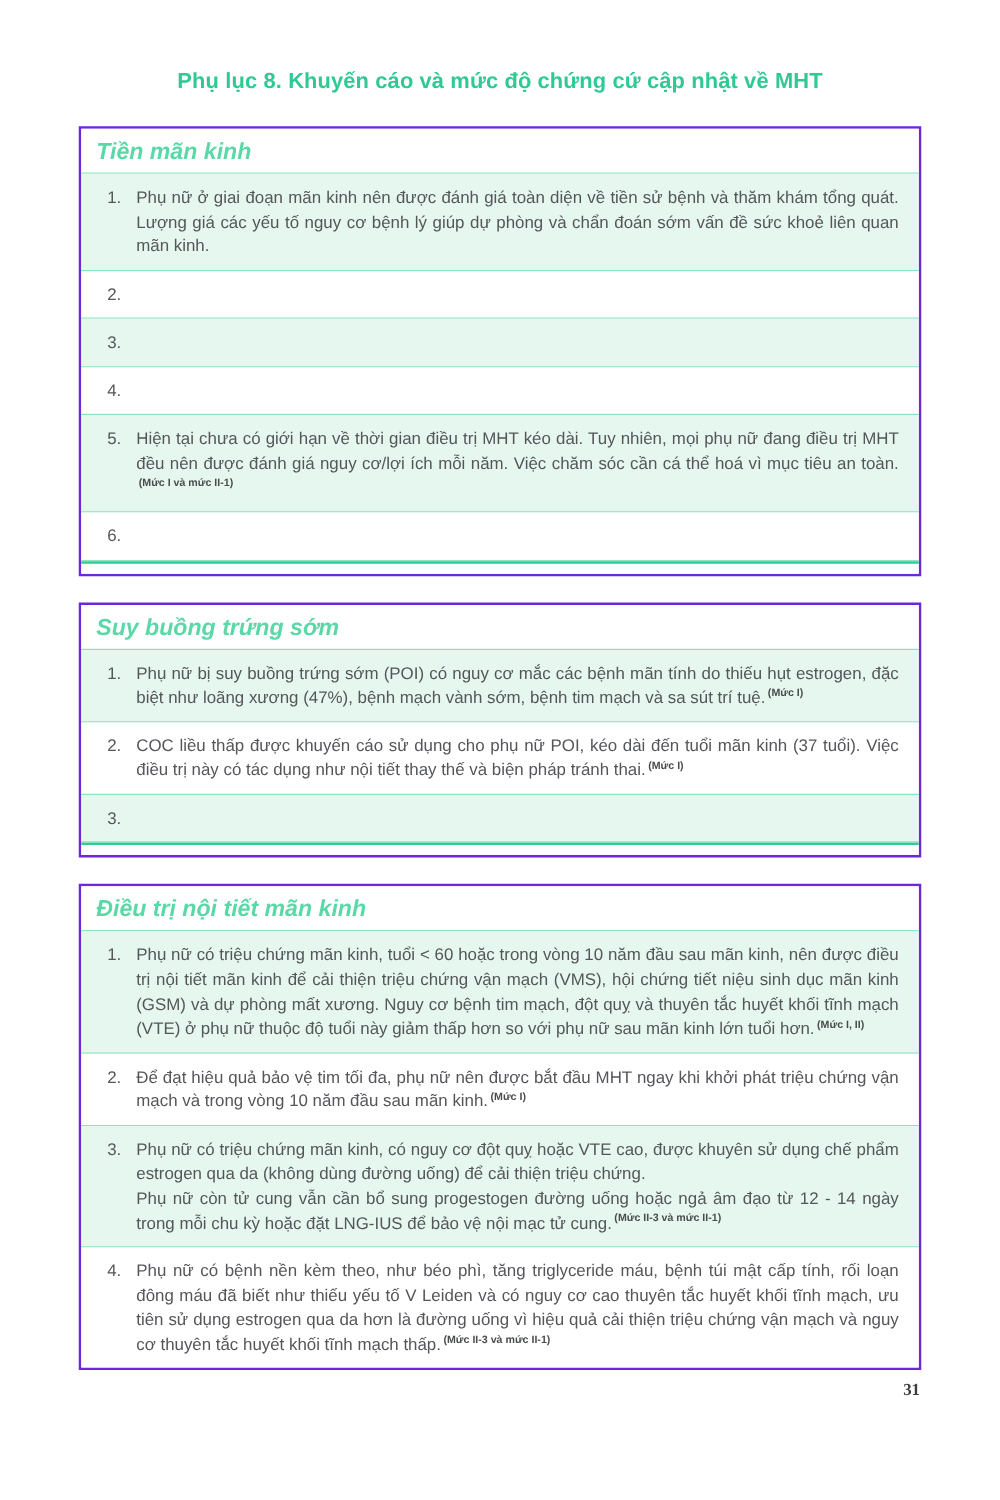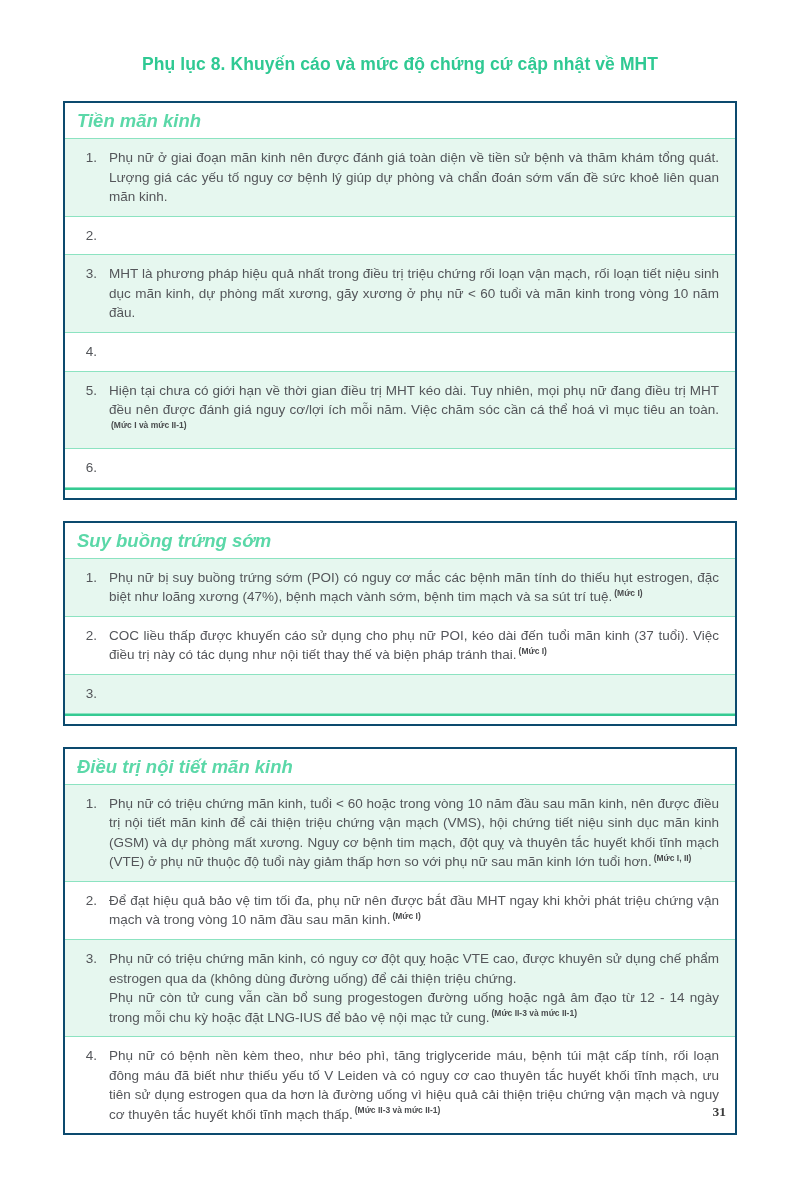--- a/index.html
+++ b/index.html
@@ -21,21 +21,21 @@
     font-weight: 700;
     color: #2fc993;
     letter-spacing: 0.1px;
   }
   .content {
     width: 674px;
     margin: 0 auto;
     padding-top: 26px;
   }
   .box {
-    border: 2px solid #0c4a6e;
+    border: 2px solid #6d28d9;
     margin-bottom: 21px;
     background: #ffffff;
   }
   .box-header {
     padding: 7px 12px 6px 12px;
     font-size: 18.5px;
     font-style: italic;
     font-weight: 600;
     color: #5bd8a8;
     border-bottom: 1px solid #8ce3c1;
@@ -71,21 +71,21 @@
     margin-left: 2px;
     white-space: nowrap;
   }
   .box-footer {
     border-top: 2px solid #35ca92;
     height: 10px;
     background: #ffffff;
   }
   .page-number {
     position: absolute;
-    right: 74px;
+    right: 64px;
     bottom: 28px;
     font-family: "Liberation Serif", "DejaVu Serif", serif;
     font-weight: 700;
     font-size: 13.5px;
     color: #3c3c3c;
   }
 </style>
 </head>
 <body>
 
@@ -100,21 +100,20 @@
 
       <div class="item mint">
         <div class="item-num">1.</div>
         <div class="item-text"><span>Phụ nữ ở giai đoạn mãn kinh nên được đánh giá toàn diện về tiền sử bệnh và thăm khám tổng quát. Lượng giá các yếu tố nguy cơ bệnh lý giúp dự phòng và chẩn đoán sớm vấn đề sức khoẻ liên quan mãn kinh.</span></div>
       </div>
       <div class="item white">
         <div class="item-num">2.</div>
       </div>
       <div class="item mint">
         <div class="item-num">3.</div>
-        <div class="item-text"><span>MHT là phương pháp hiệu quả nhất trong điều trị triệu chứng rối loạn vận mạch, rối loạn tiết niệu sinh dục mãn kinh, dự phòng mất xương, gãy xương ở phụ nữ &lt; 60 tuổi và mãn kinh trong vòng 10 năm đầu.</span></div>
       </div>
       <div class="item white">
         <div class="item-num">4.</div>
       </div>
       <div class="item mint">
         <div class="item-num">5.</div>
         <div class="item-text"><span>Hiện tại chưa có giới hạn về thời gian điều trị MHT kéo dài. Tuy nhiên, mọi phụ nữ đang điều trị MHT đều nên được đánh giá nguy cơ/lợi ích mỗi năm. Việc chăm sóc cần cá thể hoá vì mục tiêu an toàn.</span><span class="evidence">(Mức I và mức II-1)</span></div>
       </div>
       <div class="item white">
         <div class="item-num">6.</div>

